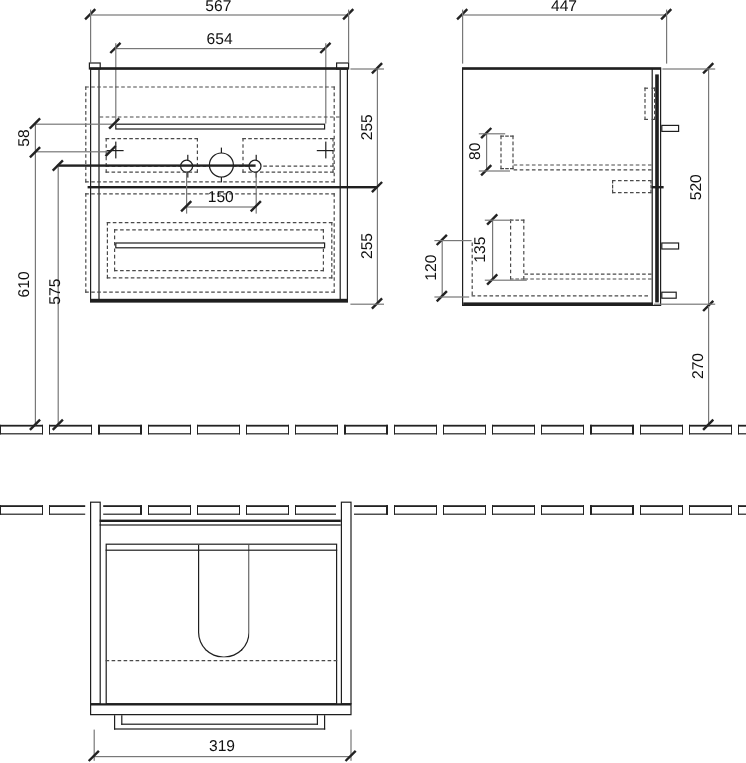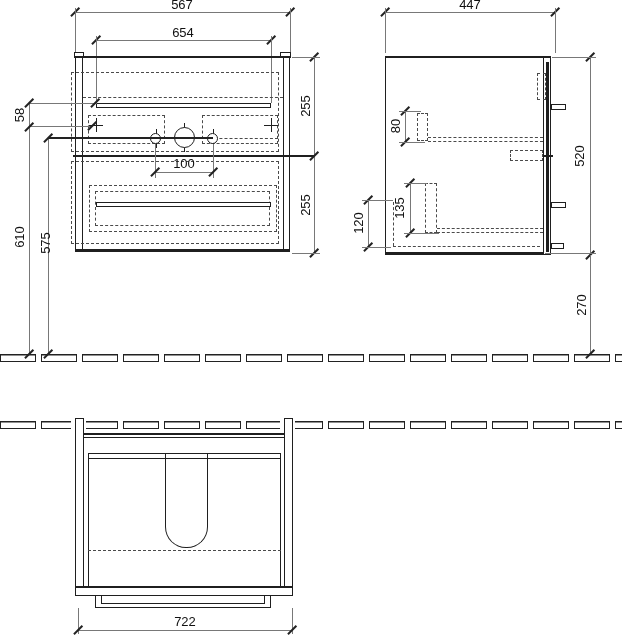--- a/index.html
+++ b/index.html
@@ -109,21 +109,21 @@
     <div class="e drect" style="left:71px;top:161px;width:208px;height:83px;"></div>
     <div class="e drect" style="left:89px;top:185px;width:188px;height:47px;"></div>
     <div class="e drect" style="left:95px;top:191px;width:175px;height:35px;"></div>
     <div class="e rect" style="left:96px;top:202px;width:175px;height:5px;background:#fff;"></div>
     
     <div class="e dv" style="left:155px;top:144px;height:34px;"></div>
     <div class="e dv" style="left:213px;top:144px;height:34px;"></div>
     <div class="e dh" style="left:155px;top:172px;width:58px;"></div>
     <div class="e tick" style="left:149px;top:171px;"></div>
     <div class="e tick" style="left:207px;top:171px;"></div>
-    <div class="e lbl" style="left:154px;top:157px;width:60px;">100</div>
+    <div class="e lbl" style="left:154px;top:157px;width:60px;">150</div>
     
     <div class="e dv" style="left:314px;top:57px;height:196px;"></div>
     <div class="e tick" style="left:308px;top:56px;"></div>
     <div class="e tick" style="left:308px;top:155px;"></div>
     <div class="e tick" style="left:308px;top:252px;"></div>
     <div class="e dh" style="left:292px;top:57px;width:28px;"></div>
     <div class="e dh" style="left:292px;top:253px;width:28px;"></div>
     <div class="e lbl vlbl" style="left:286px;top:99px;">255</div>
     <div class="e lbl vlbl" style="left:286px;top:198px;">255</div>
   </div>
@@ -218,16 +218,16 @@
     <div class="e dash-h" style="left:88px;top:550px;width:193px;"></div>
     <div class="e rect" style="left:75px;top:586px;width:218px;height:10px;border-top-width:2px;"></div>
     <div class="e open-rect" style="left:95px;top:596px;width:176px;height:12px;"></div>
     <div class="e open-rect" style="left:101px;top:596px;width:164px;height:8px;"></div>
     
     <div class="e dv" style="left:78px;top:608px;height:26px;"></div>
     <div class="e dv" style="left:292px;top:608px;height:26px;"></div>
     <div class="e dh" style="left:78px;top:630px;width:214px;"></div>
     <div class="e tick" style="left:72px;top:629px;"></div>
     <div class="e tick" style="left:286px;top:629px;"></div>
-    <div class="e lbl" style="left:145px;top:615px;width:80px;">722</div>
+    <div class="e lbl" style="left:145px;top:615px;width:80px;">319</div>
   </div>
 
 </div>
 
 </body></html>

